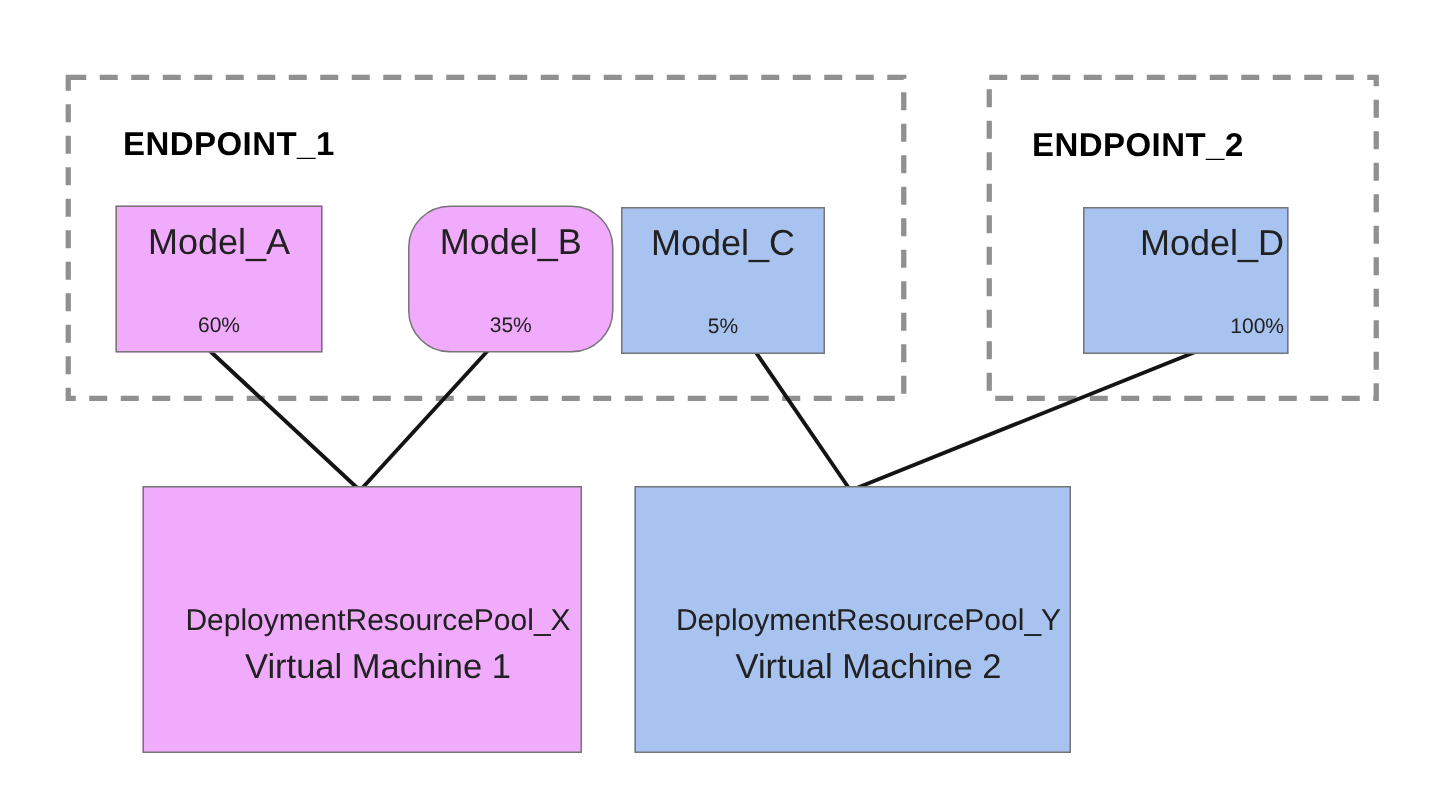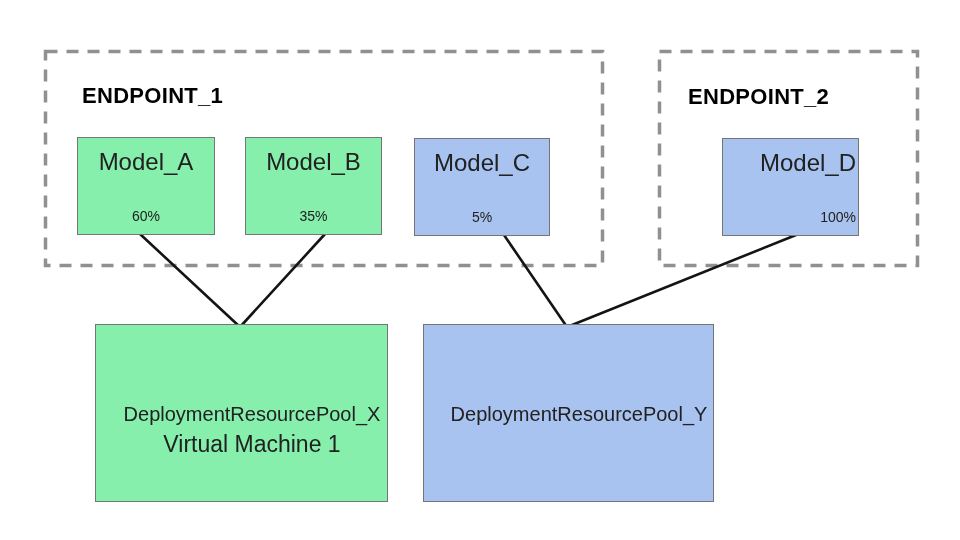--- a/index.html
+++ b/index.html
@@ -79,21 +79,21 @@
     color: #212121;
     line-height: 24px;
     white-space: nowrap;
   }
   .pool-machine {
     font-size: 23px;
     color: #212121;
     line-height: 20px;
     margin-top: 8px;
   }
-  .fill-orange { background: #86efac; }
+  .fill-orange { background: #f0abfc; }
   .fill-blue   { background: #A8C3EF; }
 </style>
 </head>
 <body>
 
 <div class="canvas">
 
   <svg class="overlay" width="960" height="540" viewBox="0 0 960 540">
     <rect class="dashed-box" x="45.5" y="51.5" width="557" height="214"></rect>
     <rect class="dashed-box" x="659.5" y="51.5" width="258" height="214"></rect>
@@ -105,21 +105,21 @@
 
   <div class="ep-label" style="left:82px; top:83px;">ENDPOINT_1</div>
 
   <div class="ep-label" style="left:688px; top:84px;">ENDPOINT_2</div>
 
   <div class="model fill-orange" style="left:77px; top:137px; width:138px; height:98px;">
     <div class="model-name">Model_A</div>
     <div class="model-traffic">60%</div>
   </div>
 
-  <div class="model fill-orange" style="left:245px; top:137px; width:137px; height:98px;">
+  <div class="model fill-orange" style="left:272px; top:137px; width:137px; height:98px;border-radius:28px;">
     <div class="model-name">Model_B</div>
     <div class="model-traffic">35%</div>
   </div>
 
   <div class="model fill-blue" style="left:414px; top:138px; width:136px; height:98px;">
     <div class="model-name">Model_C</div>
     <div class="model-traffic">5%</div>
   </div>
 
   <div class="model fill-blue" style="left:722px; top:138px; width:137px; height:98px;align-items:flex-end;">
@@ -127,15 +127,16 @@
     <div class="model-traffic">100%</div>
   </div>
 
   <div class="pool fill-orange" style="left:95px; top:324px; width:293px; height:178px;">
     <div class="pool-name">DeploymentResourcePool_X</div>
     <div class="pool-machine">Virtual Machine 1</div>
   </div>
 
   <div class="pool fill-blue" style="left:423px; top:324px; width:291px; height:178px;">
     <div class="pool-name">DeploymentResourcePool_Y</div>
+    <div class="pool-machine">Virtual Machine 2</div>
   </div>
 
 </div>
 
 </body></html>

